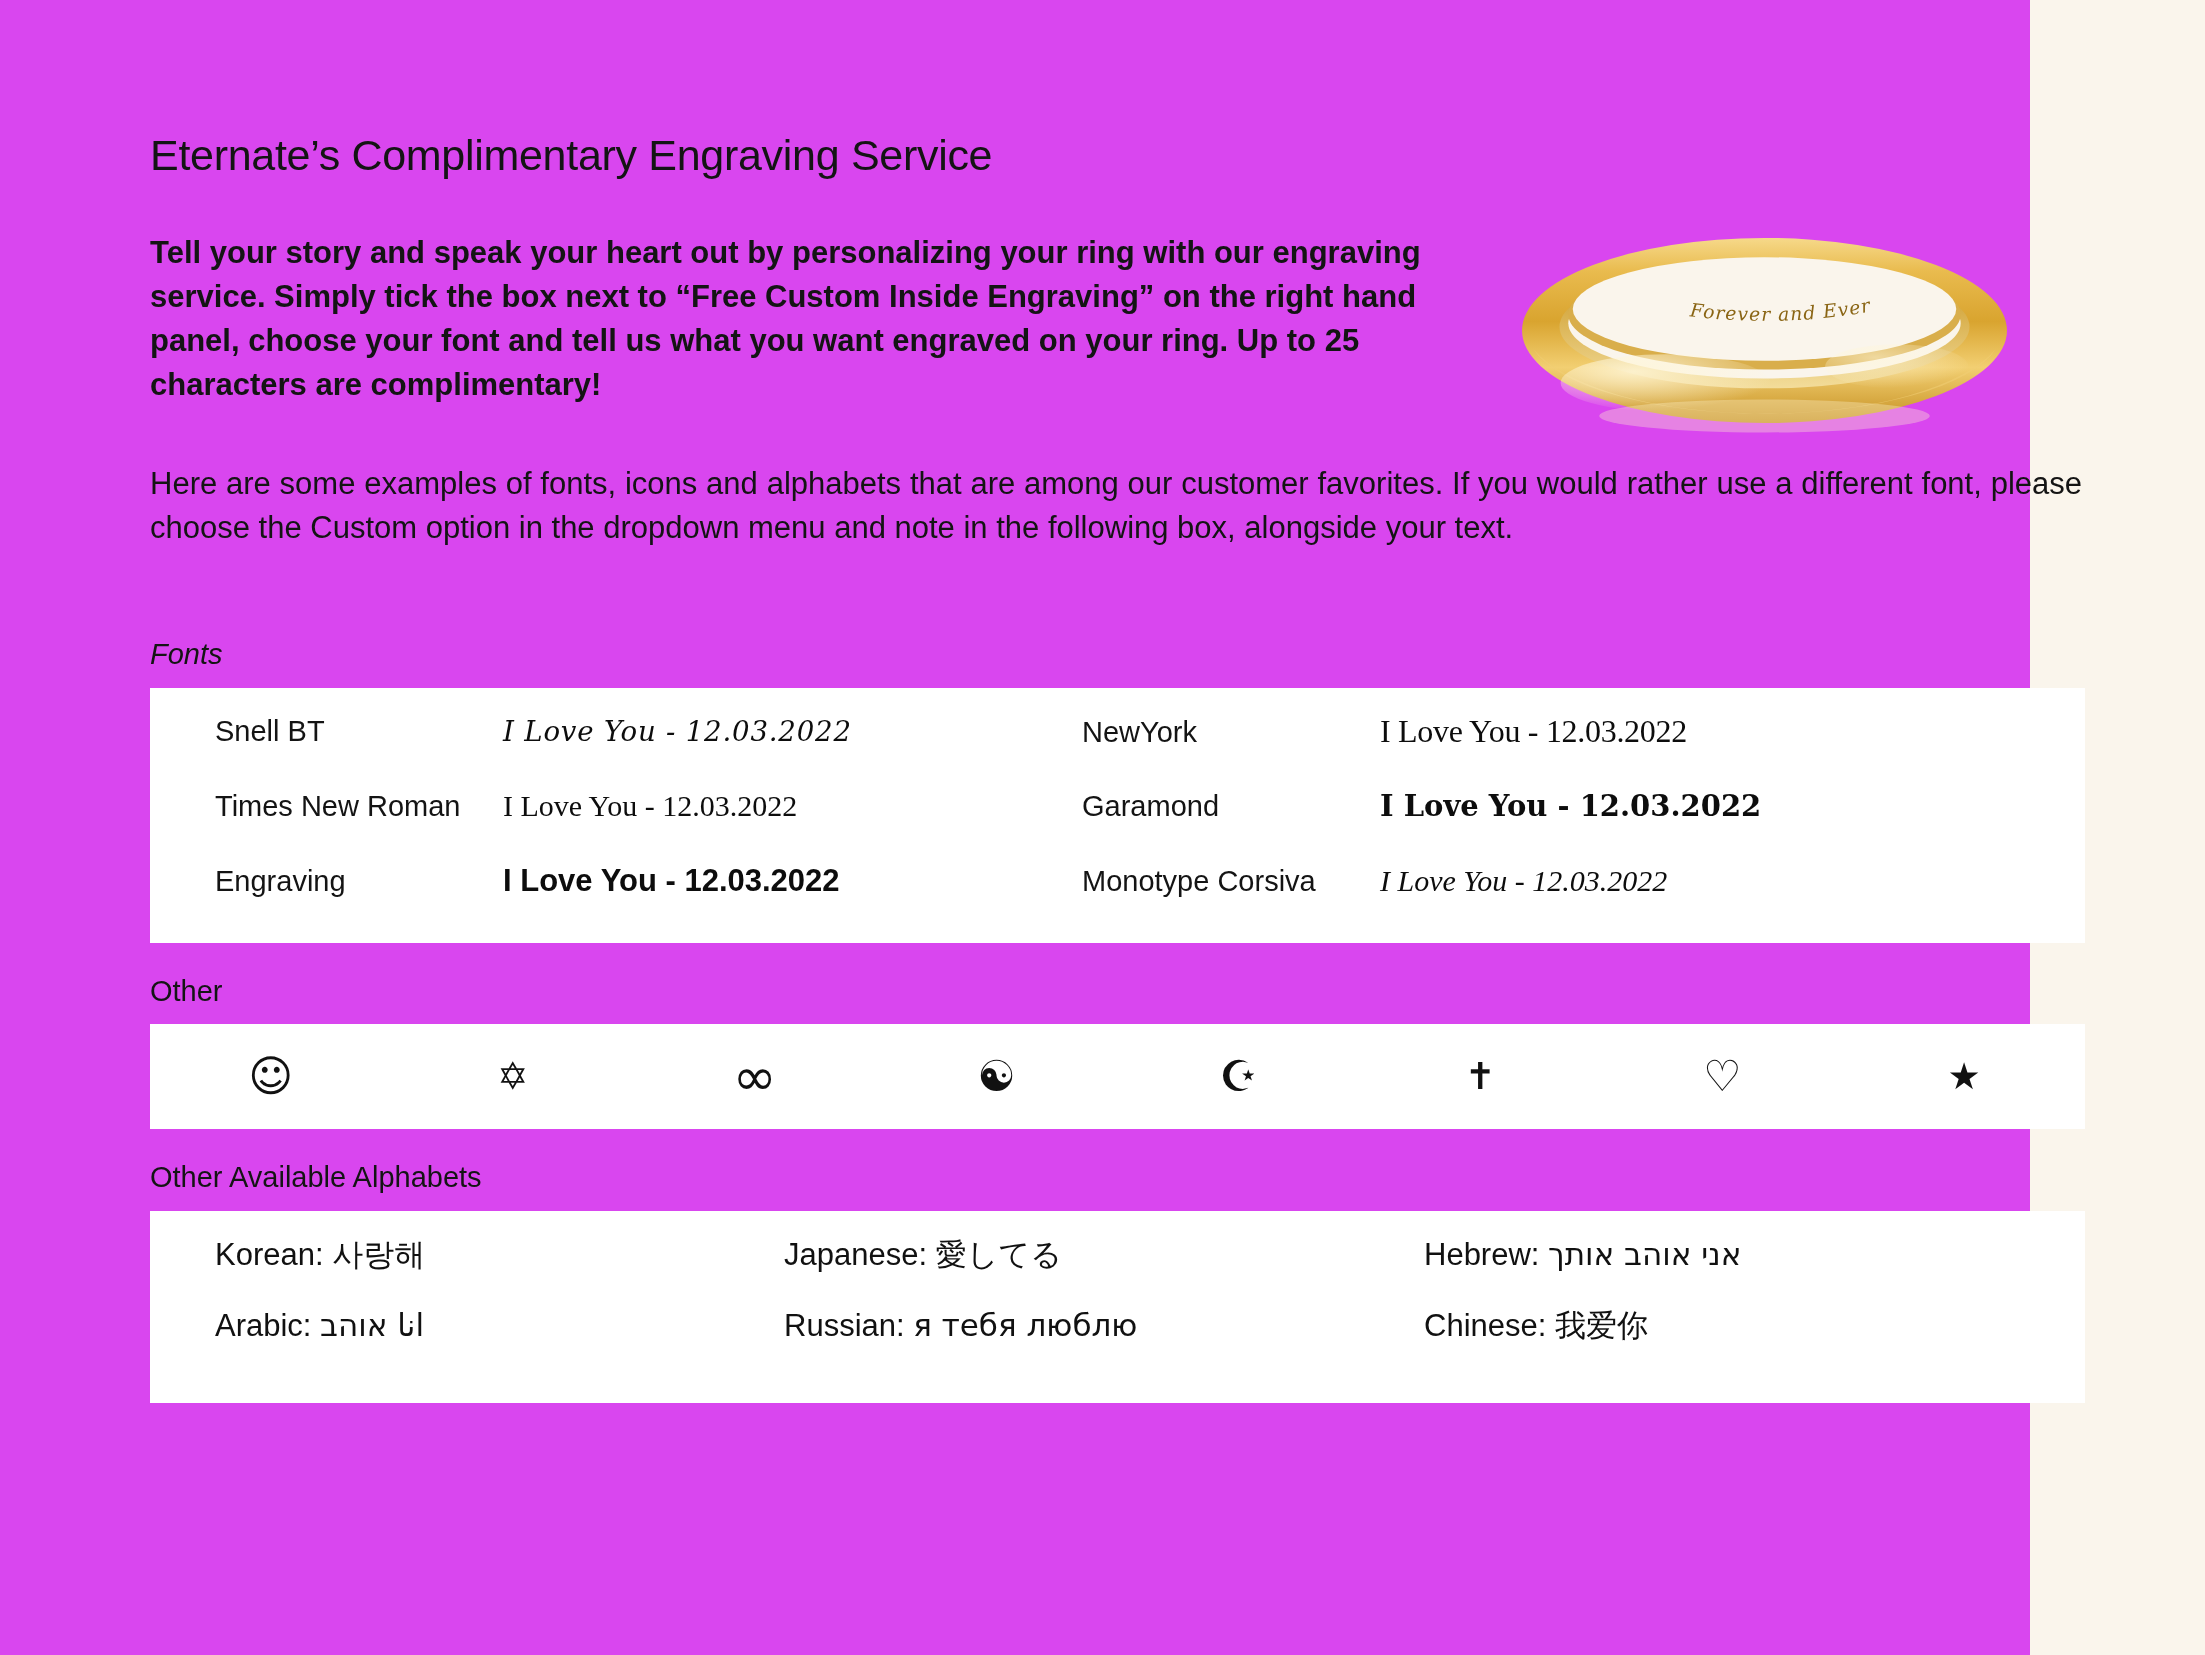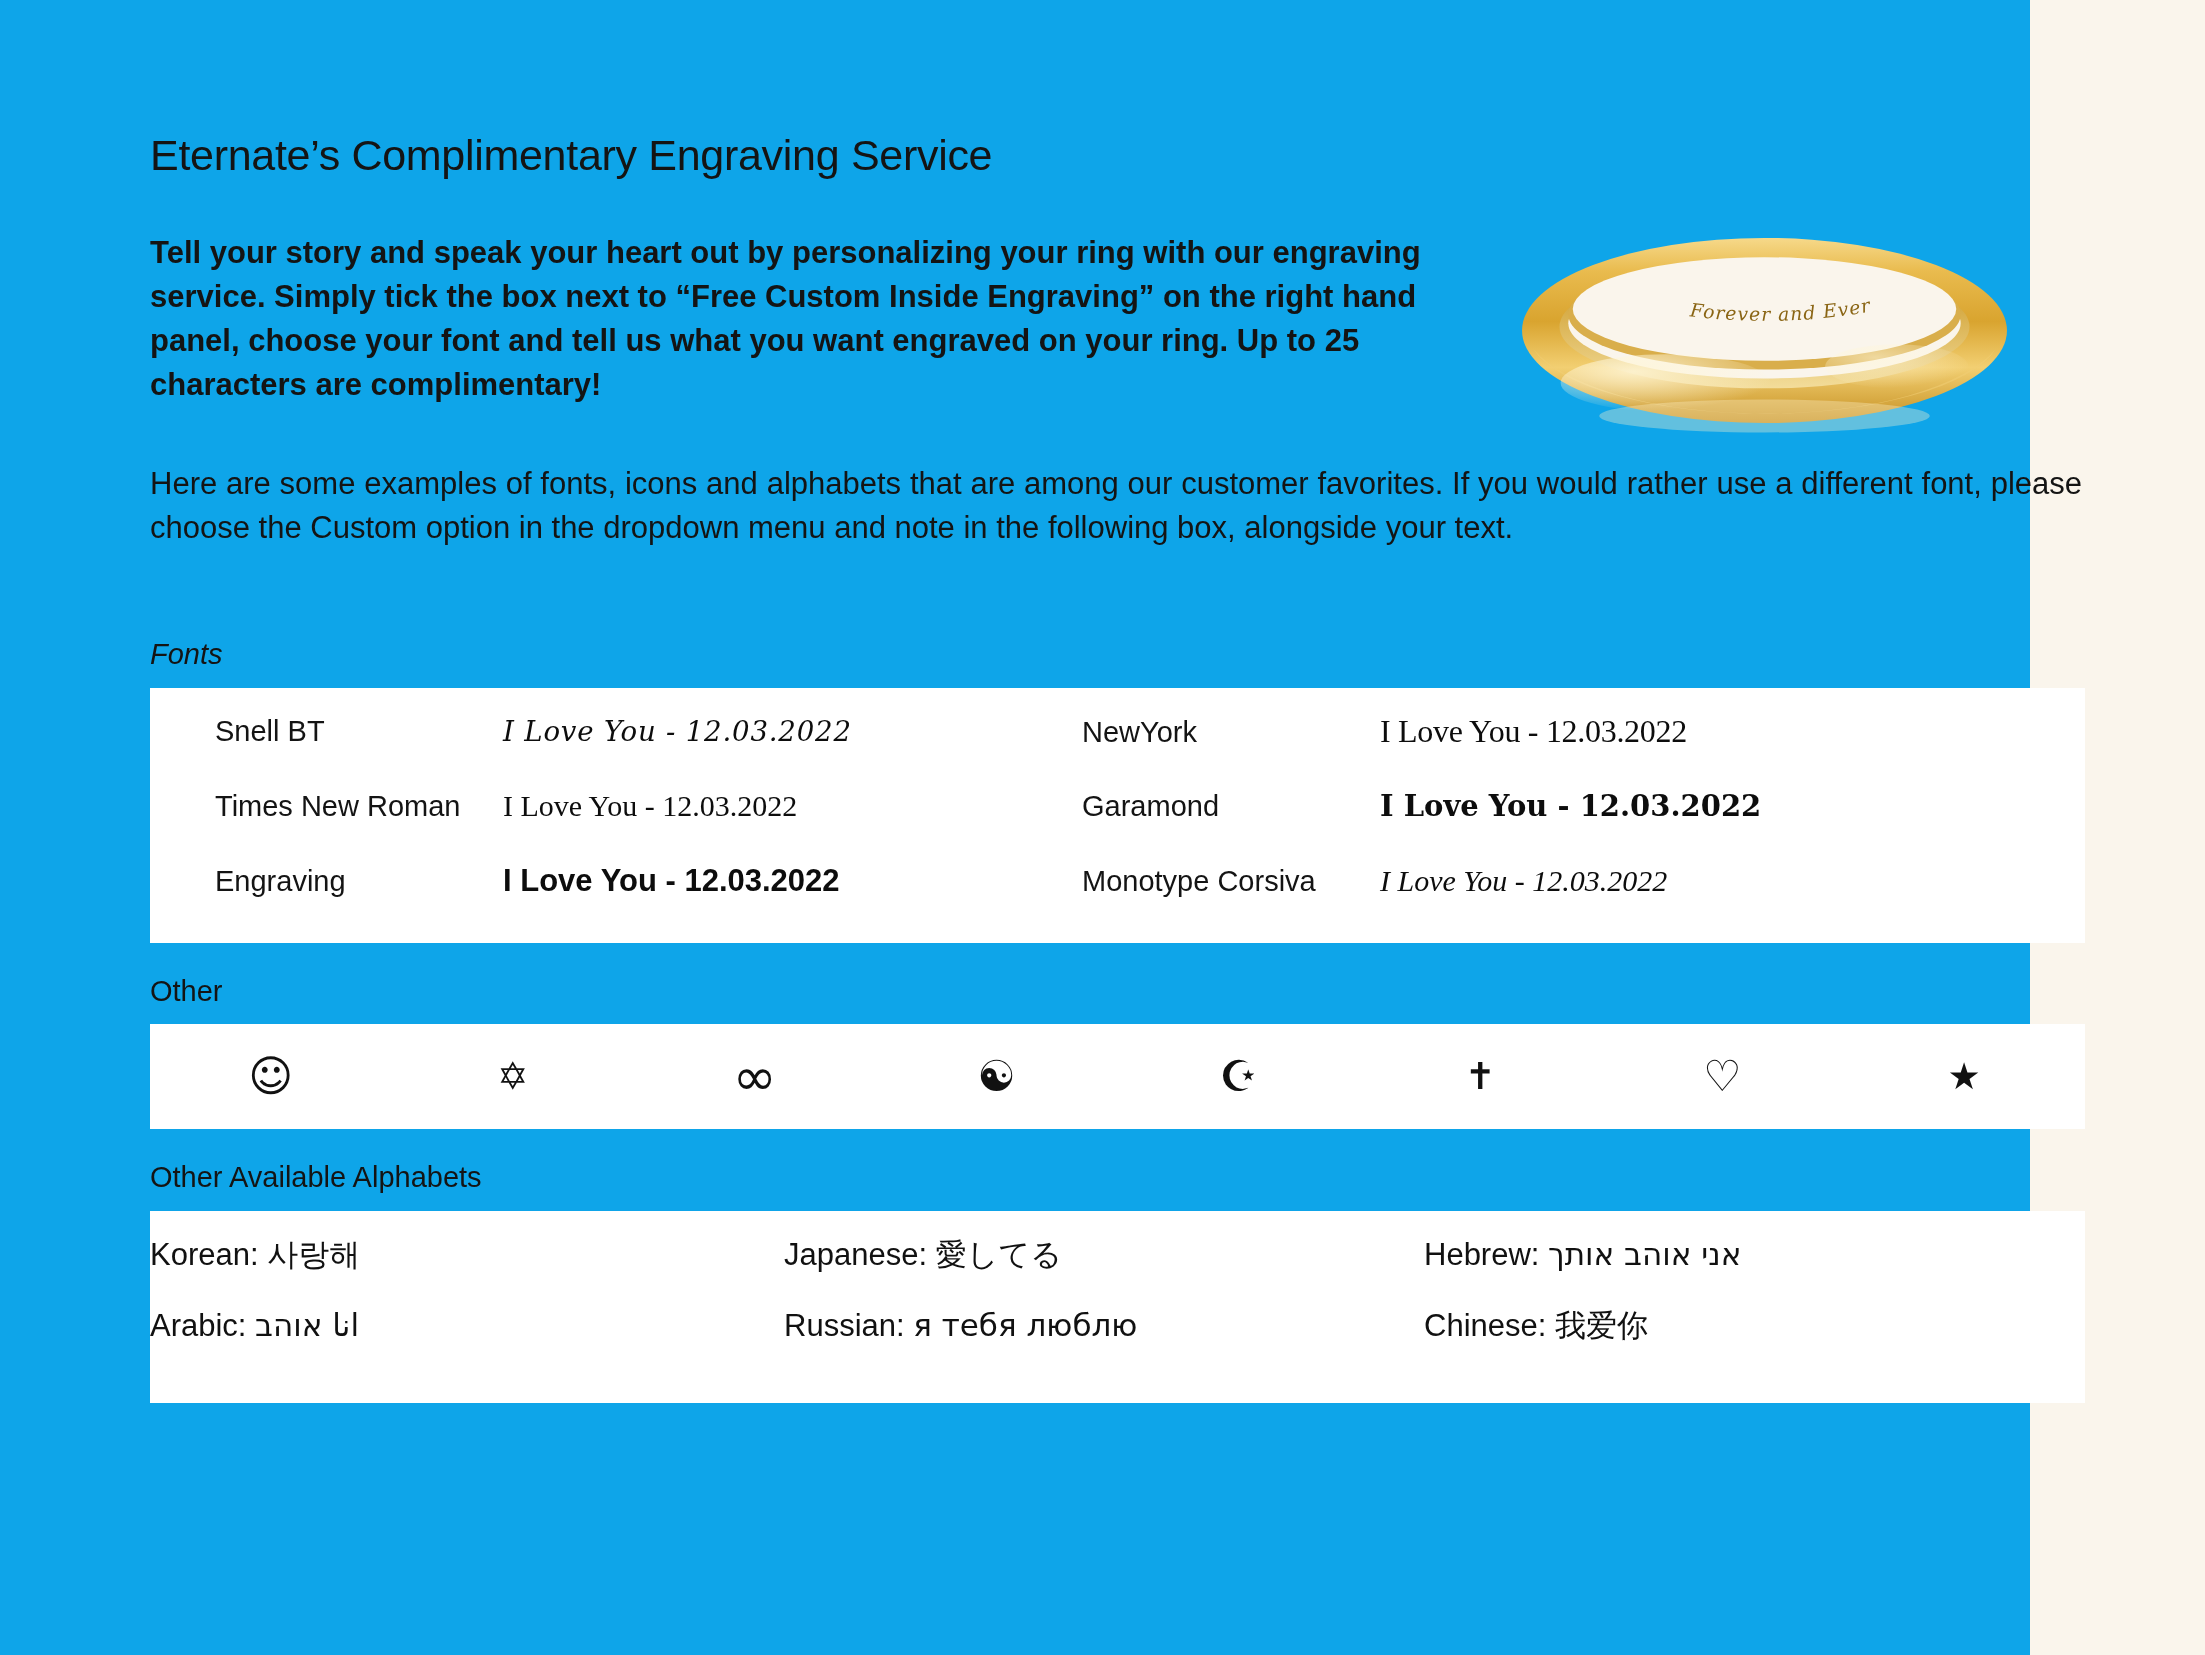--- a/index.html
+++ b/index.html
@@ -15,21 +15,21 @@
     color: #171717;
     overflow: hidden;
     position: relative;
   }
 
   .page {
     position: absolute;
     left: 0; top: 0;
     width: 2030px;
     height: 1656px;
-    background: #0ea5e9;
+    background: #d946ef;
   }
 
   .content {
     position: absolute;
     left: 150px;
     top: 0;
     width: 1941px;
   }
 
   h1.title {
@@ -172,21 +172,21 @@
     align-items: baseline;
     height: 71px;
   }
   .alpha-cell {
     font-size: 31px;
     color: #111;
     white-space: nowrap;
   }
   .alpha-cell .lang { font-weight: 400; }
   .alpha-cell .word { font-family: "DejaVu Sans", sans-serif; }
-  .a1 { width: 634px; }
+  .a1 { width: 634px; padding-left: 65px; }
   .a2 { width: 640px; }
   .a3 { width: 551px; text-align: left; }
 
   
   .ring-svg { display: block; }
 </style>
 </head>
 <body>
 
 <div class="page">

